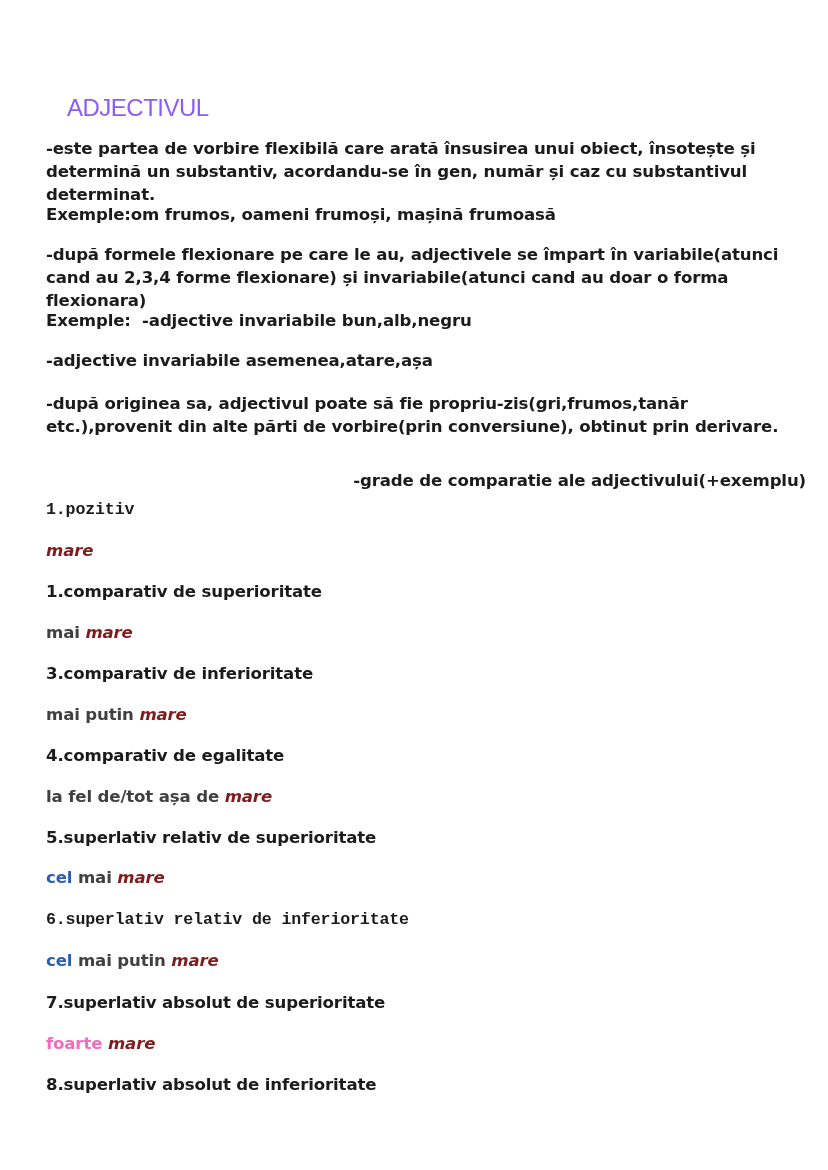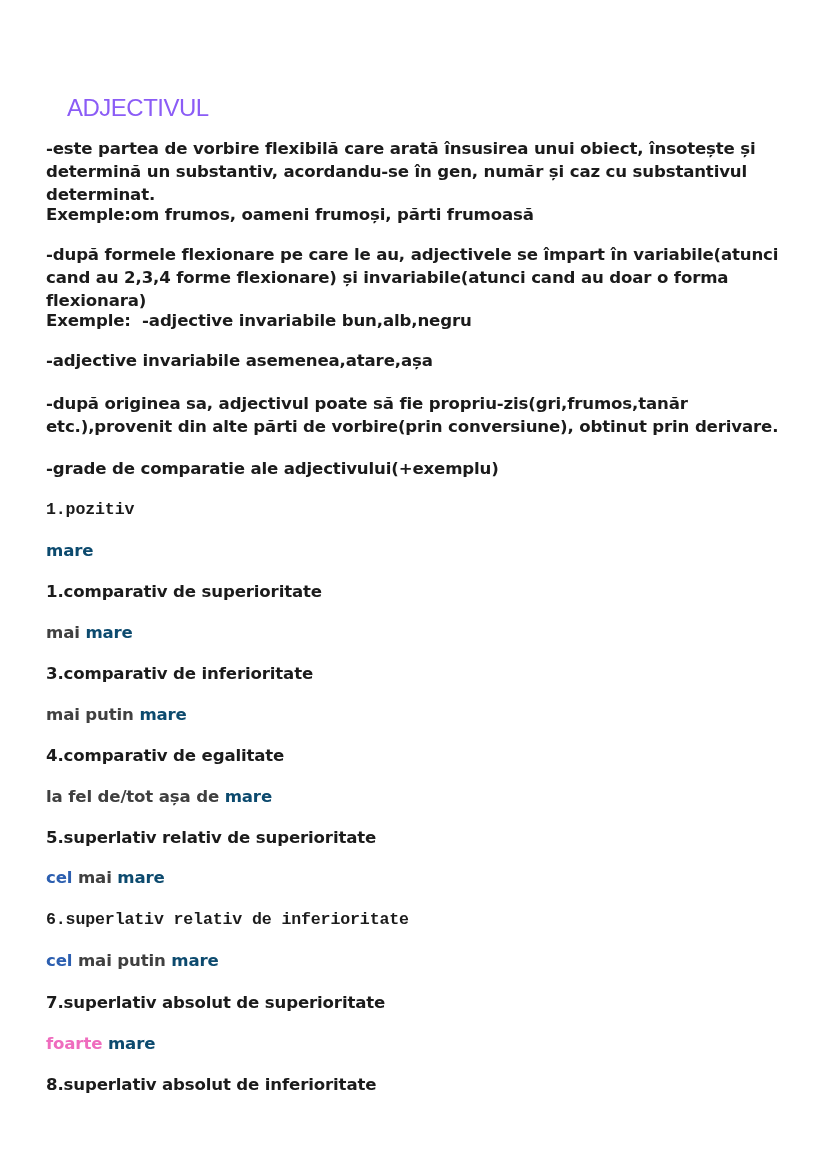--- a/index.html
+++ b/index.html
@@ -41,42 +41,42 @@
     font-weight: bold;
     line-height: 23px;
     letter-spacing: -0.15px;
     margin: 7px;
     white-space: normal;
   }
   .single { white-space: nowrap; }
   .c-purple { color: #404040; }
   .c-blue { color: #2c5fb0; }
   .c-pink { color: #ef6cbe; }
-  .c-dark { color: #0c4a6e; }
+  .c-dark { color: #7f1d1d; font-style: italic; }
 </style>
 </head>
 <body>
 
 <div class="page">
 
   <h1 class="title">ADJECTIVUL</h1>
 
   <p class="p" style="top:130px;">-este partea de vorbire flexibilă care arată însusirea unui obiect, însotește și determină un substantiv, acordandu-se în gen, număr și caz cu substantivul determinat.</p>
 
-  <p class="p single" style="top:196px;">Exemple:om frumos, oameni frumoși, părti frumoasă</p>
+  <p class="p single" style="top:196px;">Exemple:om frumos, oameni frumoși, mașină frumoasă</p>
 
   <p class="p" style="top:236px;">-după formele flexionare pe care le au, adjectivele se împart în variabile(atunci cand au 2,3,4 forme flexionare) și invariabile(atunci cand au doar o forma flexionara)</p>
 
   <p class="p single" style="top:302px; white-space:pre;">Exemple:  -adjective invariabile bun,alb,negru</p>
 
   <p class="p single" style="top:342px;">-adjective invariabile asemenea,atare,așa</p>
 
   <p class="p" style="top:385px;">-după originea sa, adjectivul poate să fie propriu-zis(gri,frumos,tanăr etc.),provenit din alte părti de vorbire(prin conversiune), obtinut prin derivare.</p>
 
-  <p class="p single" style="top:450px;">-grade de comparatie ale adjectivului(+exemplu)</p>
+  <p class="p single" style="top:462px;text-align:right;">-grade de comparatie ale adjectivului(+exemplu)</p>
 
   <p class="p single" style="top:491px;font-family:Liberation Mono, monospace;">1.pozitiv</p>
   <p class="p single" style="top:532px;">
     <span class="c-dark">mare</span>
   </p>
 
   <p class="p single" style="top:573px;">1.comparativ de superioritate</p>
   <p class="p single" style="top:614px;">
     <span class="c-purple">mai</span>
     <span class="c-dark">mare</span>

